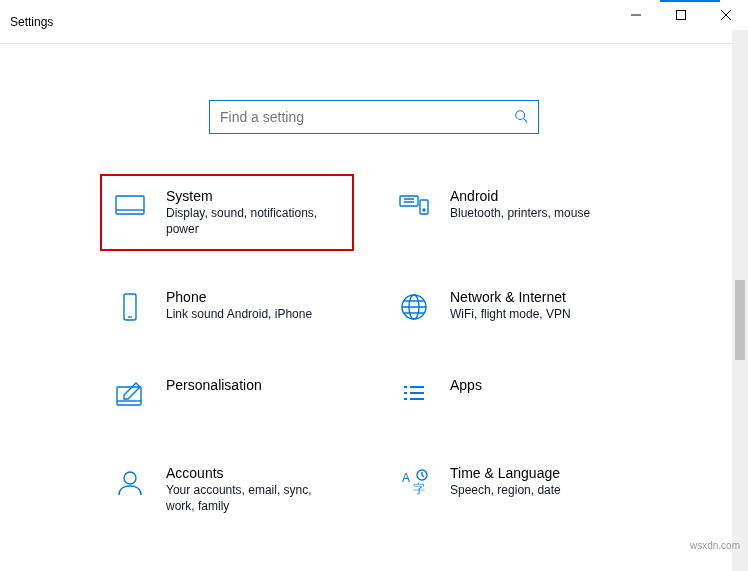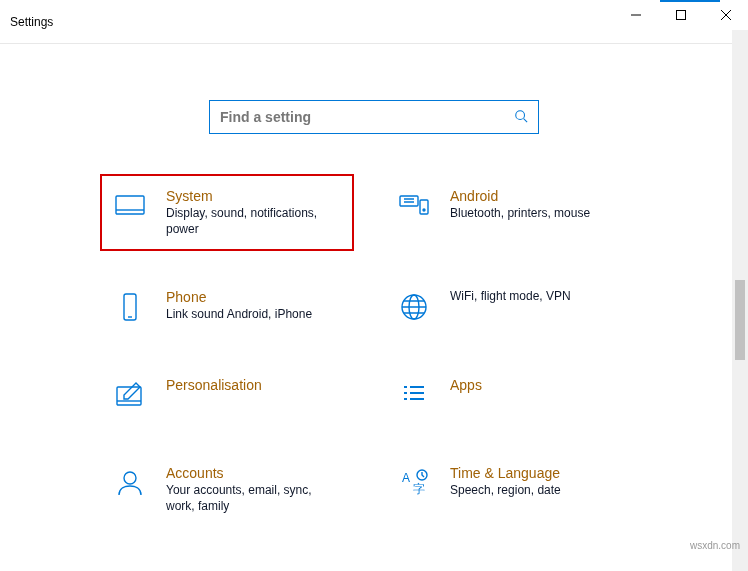--- a/index.html
+++ b/index.html
@@ -9,31 +9,31 @@
     .titlebar-title { font-size: 12px; padding-left: 10px; flex: 1; }
     .titlebar-controls { display: flex; height: 100%; }
     .titlebar-btn { width: 45px; height: 30px; display: flex; align-items: center; justify-content: center; font-size: 10px; }
     
     .content { height: calc(100% - 30px); overflow-y: auto; position: relative; padding-bottom: 10px; }
     
     .topstrip { height: 4px; position: absolute; right: 28px; top: -2px; width: 60px; background: #0078d7; }
     
     .search-area { display: flex; justify-content: center; padding-top: 56px; padding-bottom: 40px; }
     .search-box { width: 330px; height: 34px; border: 1.5px solid #0078d7; display: flex; align-items: center; padding: 0 10px; }
-    .search-input { flex: 1; border: none; outline: none; font-size: 14px; color: #c2410c; font-weight: bold; }
+    .search-input { flex: 1; border: none; outline: none; font-size: 14px; color: #c2410c; }
     .search-input::placeholder { color: #777; }
     .search-icon-ico { color: #0078d7; font-size: 14px; }
     
     .grid { display: grid; grid-template-columns: 1fr 1fr; column-gap: 30px; row-gap: 24px; padding: 0 110px 0 100px; }
     .cat { display: flex; align-items: flex-start; gap: 18px; padding: 14px 12px; }
     .cat.highlighted { outline: 2px solid #d40000; outline-offset: -2px; }
     .cat-icon { width: 36px; height: 36px; display: flex; align-items: center; justify-content: center; color: #0078d7; flex-shrink: 0; }
     .cat-icon svg { width: 32px; height: 32px; stroke: #0078d7; fill: none; stroke-width: 1.4; }
     .cat-text { flex: 1; min-width: 0; }
-    .cat-title { font-size: 14px; color: #a16207; margin-bottom: 2px; }
+    .cat-title { font-size: 14px; color: #000000; margin-bottom: 2px; }
     .cat-subtitle { font-size: 12px; color: #0f172a; line-height: 1.3; }
     
     .watermark { position: absolute; right: 8px; bottom: 20px; font-size: 10px; color: #999; }
     
     .scrollbar-track { position: absolute; right: 0; top: 30px; bottom: 0; width: 16px; background: #f0f0f0; }
     .scrollbar-thumb { position: absolute; left: 3px; width: 10px; top: 250px; height: 80px; background: #c1c1c1; }
   </style>
 </head>
 <body>
 
@@ -118,20 +118,21 @@
 
     <div class="cat">
       <div class="cat-icon">
         <svg viewBox="0 0 32 32">
             <circle cx="16" cy="16" r="12"></circle>
             <ellipse cx="16" cy="16" rx="5" ry="12"></ellipse>
             <path d="M4 16 H28 M6 10 H26 M6 22 H26"></path>
           </svg>
       </div>
       <div class="cat-text">
+        <div class="cat-title">Network &amp; Internet</div>
         <div class="cat-subtitle">WiFi, flight mode, VPN</div>
       </div>
     </div>
 
     <div class="cat">
       <div class="cat-icon">
         <svg viewBox="0 0 32 32">
             <rect x="3" y="8" width="24" height="18" rx="1"></rect>
             <path d="M3 22 H27"></path>
             <path d="M22 4 L26 8 L14 20 L10 20 L10 16 Z"></path>

